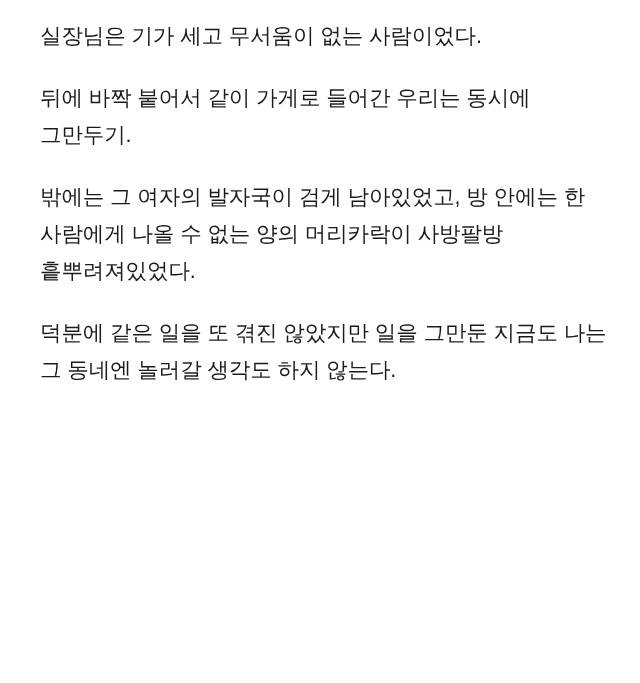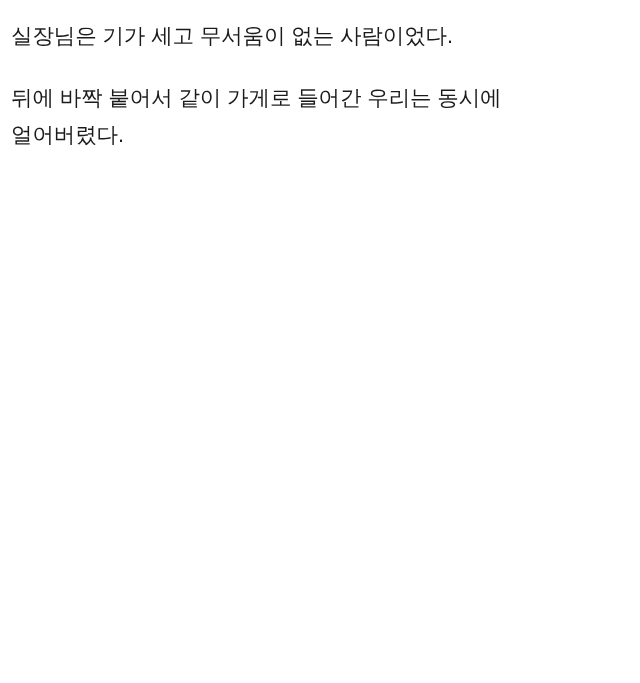--- a/index.html
+++ b/index.html
@@ -11,21 +11,21 @@
     width: 640px;
     height: 683px;
     font-family: "Liberation Sans", "DejaVu Sans", sans-serif;
     color: #1a1a1a;
     overflow: hidden;
   }
   .page {
     width: 640px;
     height: 683px;
     box-sizing: border-box;
-    padding: 18px 28px 0 11px;
+    padding: 18px 28px 0 40px;
     background: #ffffff;
   }
   .para {
     font-size: 21.5px;
     line-height: 37px;
     letter-spacing: -0.1px;
     color: #1b1b1b;
     margin: 0 0 25px 0;
     white-space: pre-wrap;
     word-break: keep-all;
@@ -33,14 +33,16 @@
   }
   .para:last-child {
     margin-bottom: 0;
   }
 </style>
 </head>
 <body>
 
 <div class="page">
   <p class="para">실장님은 기가 세고 무서움이 없는 사람이었다.</p>
-  <p class="para">뒤에 바짝 붙어서 같이 가게로 들어간 우리는 동시에 얼어버렸다.</p>
+  <p class="para">뒤에 바짝 붙어서 같이 가게로 들어간 우리는 동시에 그만두기.</p>
+  <p class="para">밖에는 그 여자의 발자국이 검게 남아있었고, 방 안에는 한 사람에게 나올 수 없는 양의 머리카락이 사방팔방 흩뿌려져있었다.</p>
+  <p class="para">덕분에 같은 일을 또 겪진 않았지만 일을 그만둔 지금도 나는 그 동네엔 놀러갈 생각도 하지 않는다.</p>
 </div>
 
 </body></html>

